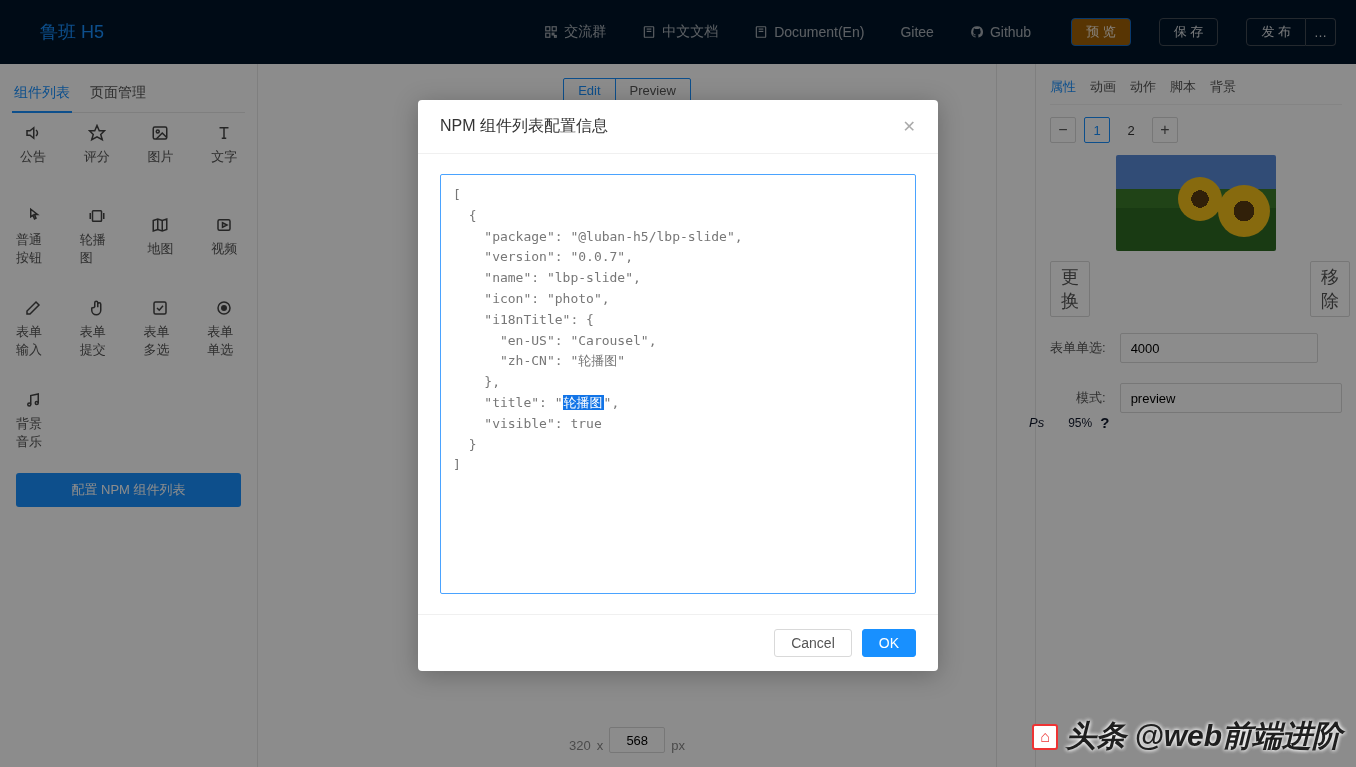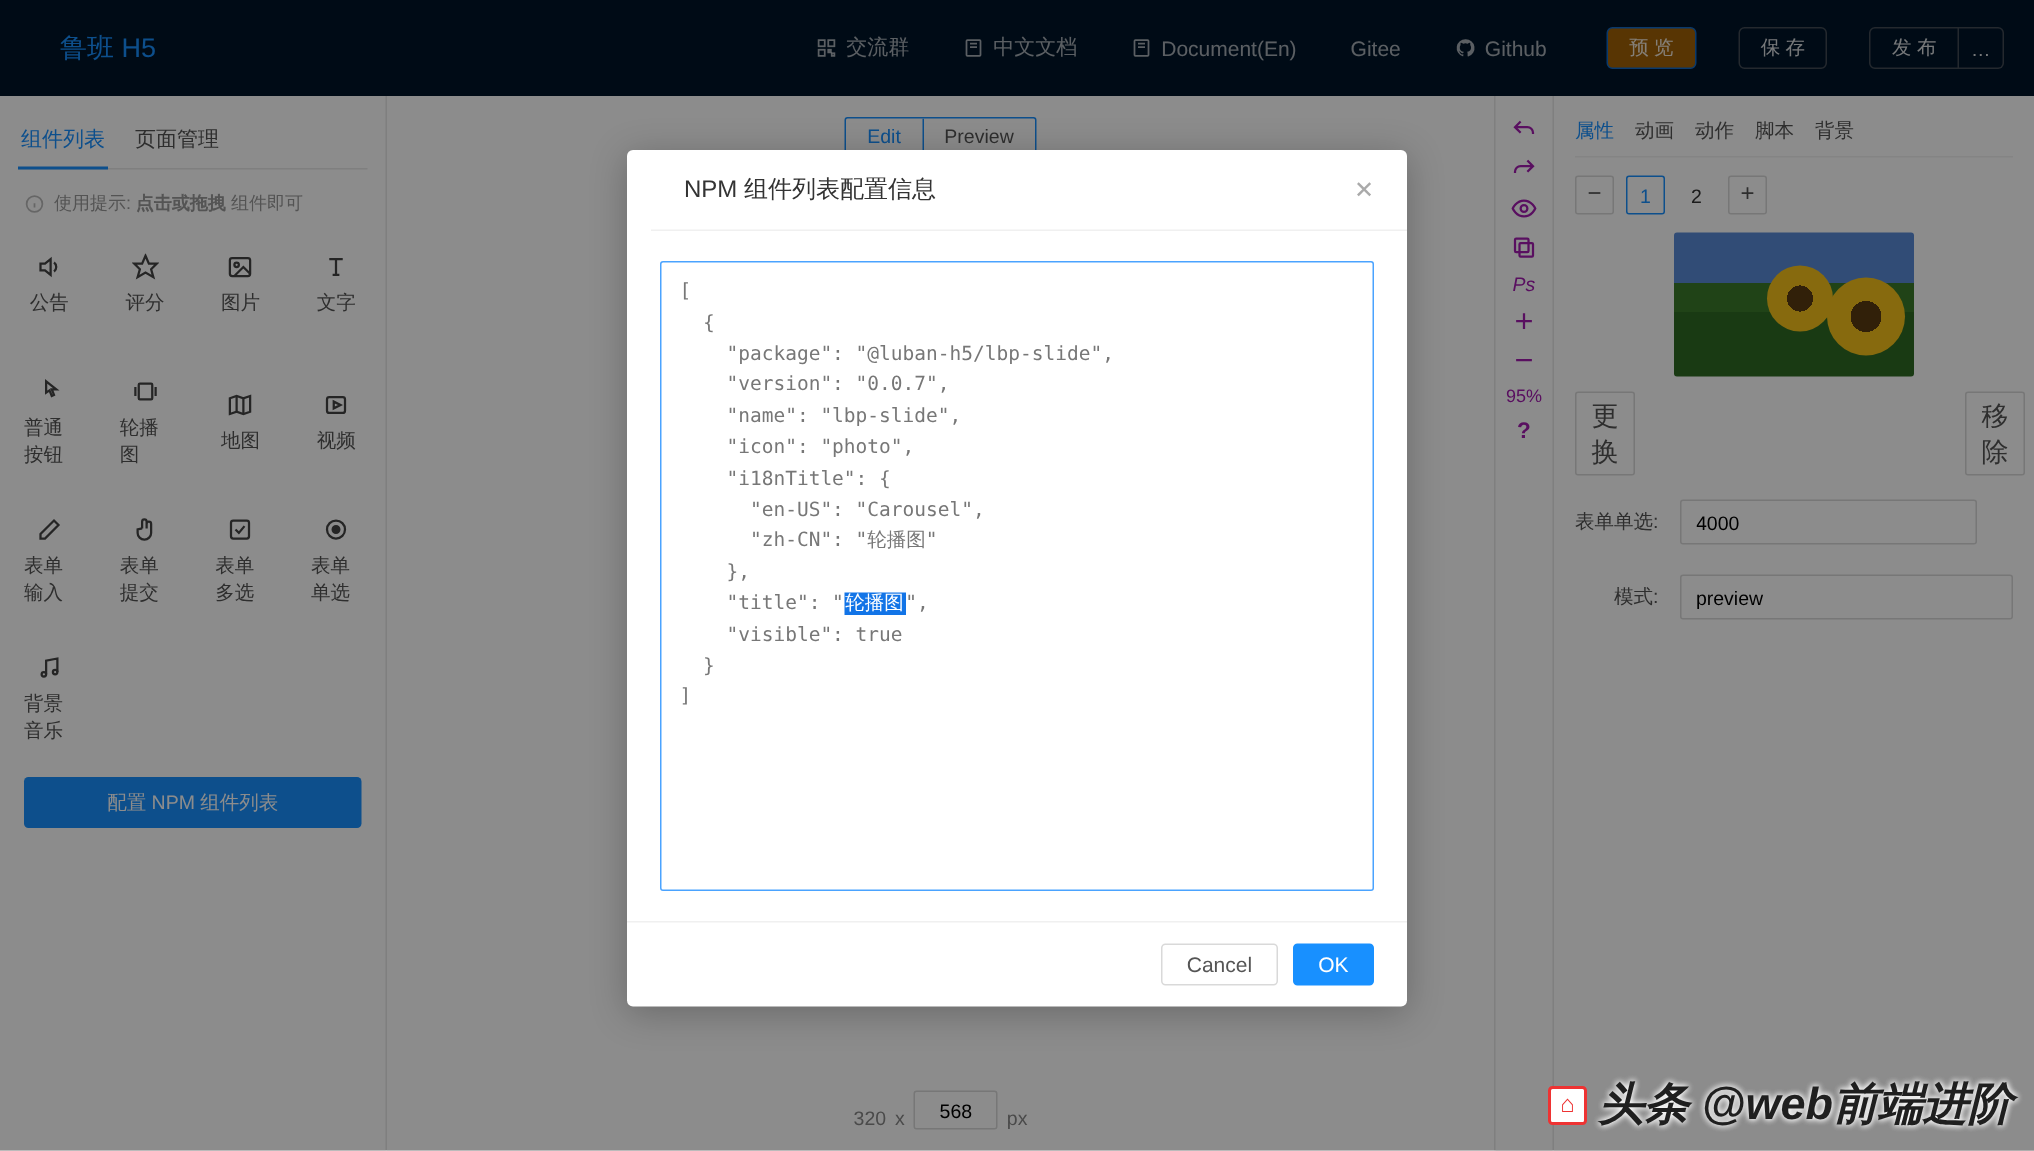--- a/index.html
+++ b/index.html
@@ -41,21 +41,21 @@
 .seg { display:flex; border:1px solid #1890ff; border-radius:2px; overflow:hidden;text-align:center; }
 .seg div { padding:4px 14px; font-size:13px; cursor:pointer; }
 .seg .active { color:#1890ff; border-right:1px solid #1890ff; }
 .seg .inactive { color:#555; }
 .canvas-area { flex:1; display:flex; flex-direction:column; align-items:center;}
 .canvas { flex:1; }
 .canvas-size { padding:14px 0; display:flex; align-items:flex-end; gap:6px; color:#888; font-size:13px; }
 .size-input { width:56px; height:26px; border:1px solid #d9d9d9; border-radius:2px; text-align:center; font-size:13px; }
 
 
-.rstrip { width:40px; border-left:1px solid #e8e8e8; border-right:1px solid #e8e8e8; display:flex; flex-direction:column; align-items:center; padding-top:14px; gap:8px; color:#a21caf; font-size:12px;}
+.rstrip { width:40px; border-left:1px solid #e8e8e8; border-right:1px solid #e8e8e8; display:flex; flex-direction:row; align-items:center; padding-top:14px; gap:8px; color:#0f172a; font-size:12px;}
 .rstrip .ri { width:18px; height:18px; cursor:pointer; }
 
 
 .right { width:320px; padding:12px 14px; overflow:auto;}
 .rtabs { display:flex; gap:14px; font-size:13px; border-bottom:1px solid #f0f0f0; padding-bottom:6px;}
 .rtab { color:#555; cursor:pointer; padding:2px 0;}
 .rtab.active { color:#1890ff; }
 .pager { display:flex; align-items:center; gap:8px; margin-top:12px; }
 .pg-btn { width:26px; height:26px; border:1px solid #d9d9d9; border-radius:2px; display:flex; align-items:center; justify-content:center; font-size:16px; cursor:pointer; color:#555;}
 .pg-num { width:26px; height:26px; border:1px solid #d9d9d9; border-radius:2px; display:flex; align-items:center; justify-content:center; font-size:13px; cursor:pointer;}
@@ -66,21 +66,21 @@
 .sf2 { left:102px; top:30px; width:52px; height:52px;}
 .img-actions { display:flex; gap:220px; margin-bottom:16px; }
 .mini-btn { border:1px solid #d9d9d9; background:#fff; padding:3px 10px; border-radius:2px; font-size:18px; cursor:pointer; color:#555;}
 .prop-row { display:flex; align-items:center; gap:14px; margin-bottom:20px; font-size:13px; color:#555;}
 .prop-input { flex:0 0 110px; height:30px; border:1px solid #d9d9d9; border-radius:2px; padding:0 10px; font-size:13px; }
 .prop-input.wide { flex:1; }
 
 
 .mask { position:absolute; inset:0; background:rgba(0,0,0,0.45); }
 .modal { position:absolute; left:418px; top:100px; width:520px; background:#fff; border-radius:4px; box-shadow:0 4px 24px rgba(0,0,0,0.25); }
-.modal-head { padding:16px 22px; display:flex; align-items:center; border-bottom:1px solid #f0f0f0;margin-left:16px;}
+.modal-head { padding:16px 22px; display:flex; align-items:center; border-bottom:1px solid #f0f0f0;}
 .modal-title { font-size:16px; color:#333; flex:1;}
 .modal-x { color:#aaa; font-size:16px; cursor:pointer; }
 .modal-body { padding:20px 22px; }
 .json-box { width:100%; height:420px; border:1px solid #4aa3ff; border-radius:2px; padding:10px 12px; font-family: Consolas, Monaco, monospace; font-size:13px; color:#777; line-height:1.6; white-space:pre; overflow:auto;}
 .hl { background:#1274e7; color:#fff; padding:0 1px;}
 .modal-foot { padding:14px 22px; display:flex; justify-content:flex-end; gap:10px; border-top:1px solid #f0f0f0;}
 .m-btn { padding:5px 16px; border-radius:3px; font-size:14px; cursor:pointer; }
 .m-cancel { border:1px solid #d9d9d9; background:#fff; color:#555;}
 .m-ok { border:1px solid #1890ff; background:#1890ff; color:#fff; }
 
@@ -144,28 +144,20 @@
       </div>
     </div>
   </div>
 
   <div class="body">
 
     <div class="left">
       <div class="left-tabs">
         <div class="left-tab active">组件列表</div>
         <div class="left-tab">页面管理</div>
-      </div>
-      <div class="hint">
-        <svg width="14" height="14" viewBox="0 0 24 24" fill="none" stroke="#bbb" stroke-width="2">
-            <circle cx="12" cy="12" r="9"></circle>
-            <line x1="12" y1="8" x2="12" y2="8"></line>
-            <line x1="12" y1="11" x2="12" y2="16"></line>
-          </svg>
-        <span><span>使用提示: </span><b>点击或拖拽</b><span> 组件即可</span></span>
       </div>
       <div class="comp-grid">
         <div class="comp">
             <svg class="ci" viewBox="0 0 24 24" fill="none" stroke="currentColor" stroke-width="2">
               <path d="M4 9v6h4l5 4V5L8 9H4z"></path>
               <path d="M16 8a5 5 0 010 8"></path>
             </svg>
             <span>公告</span>
           </div>
         <div class="comp">

